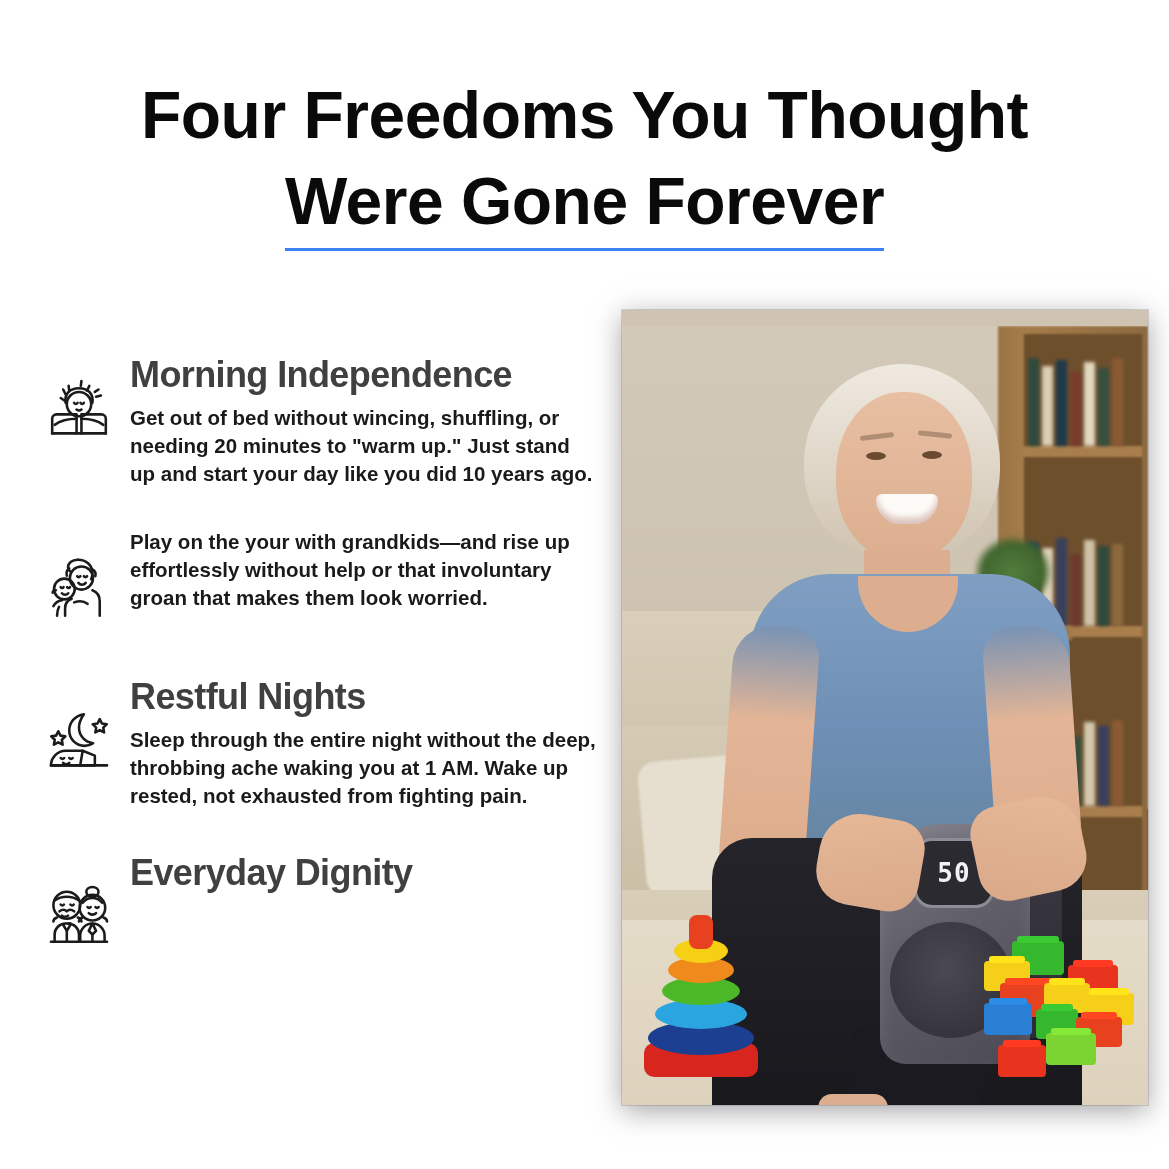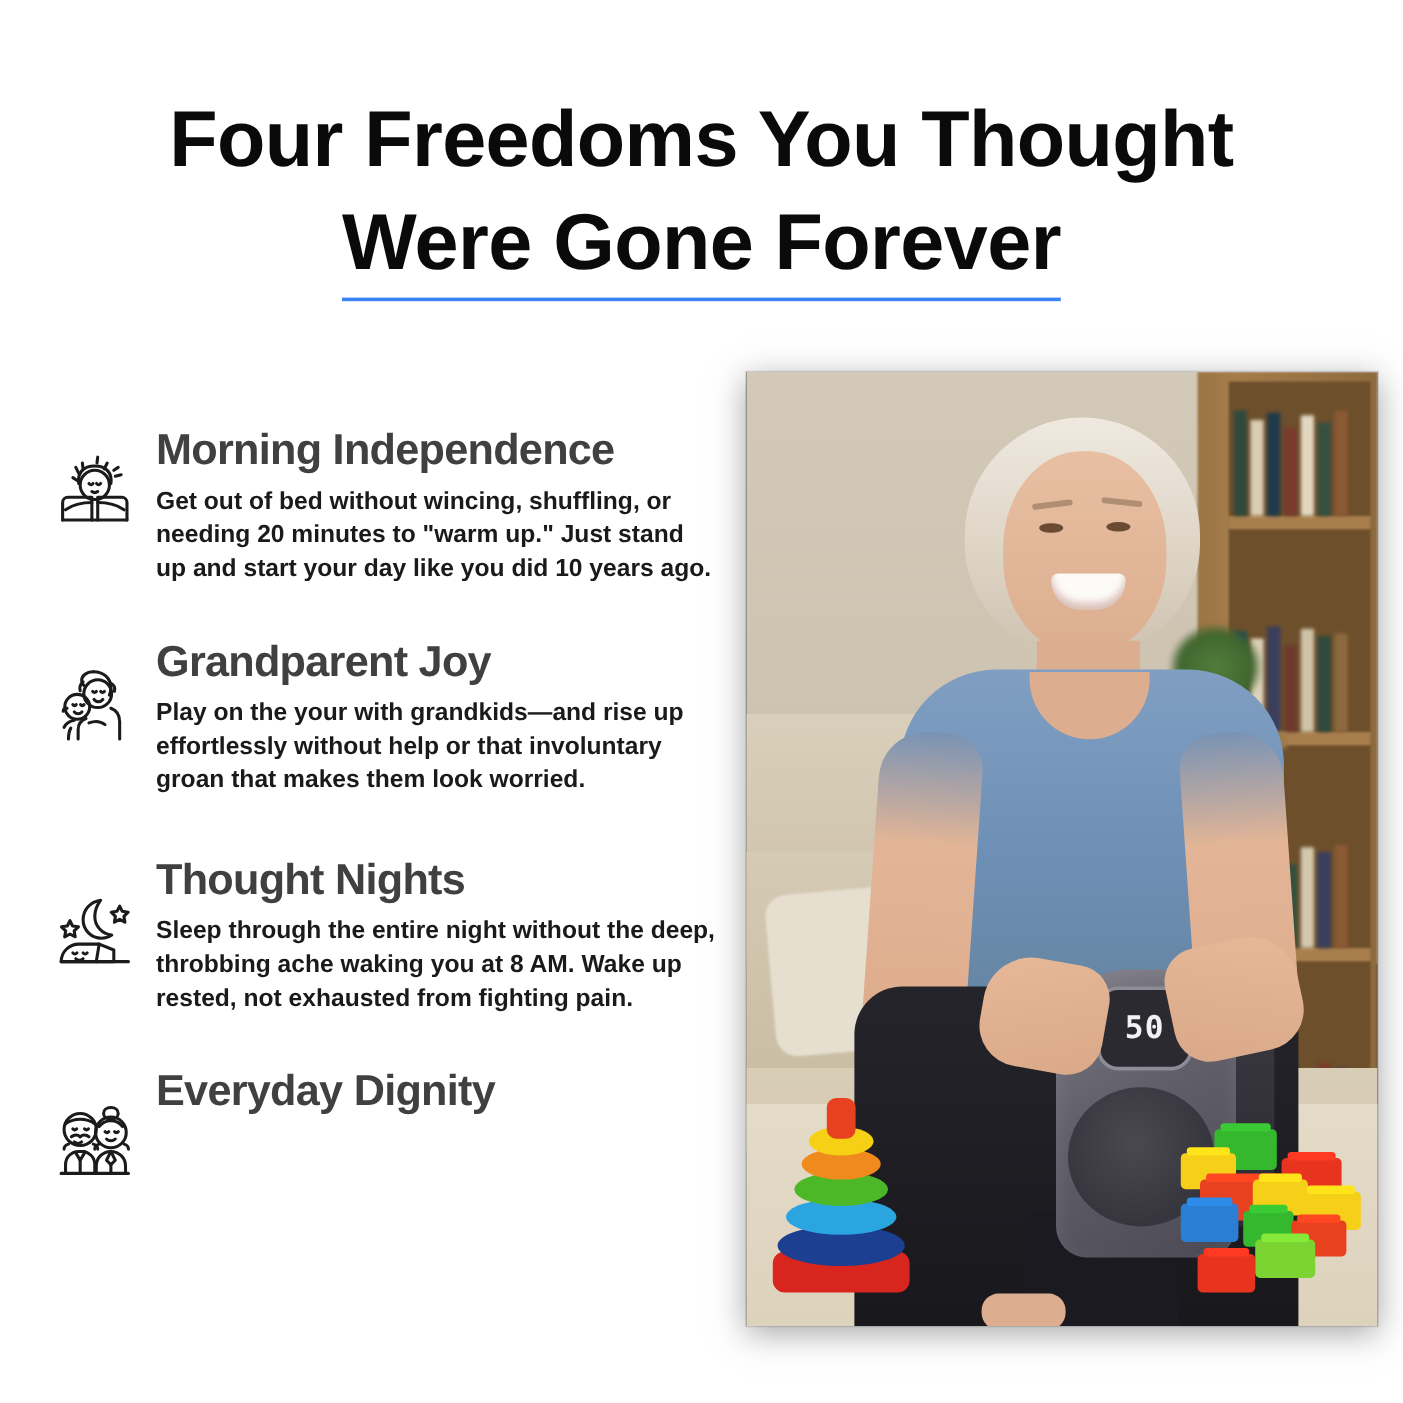--- a/index.html
+++ b/index.html
@@ -81,21 +81,22 @@
     left:622px;top:310px;
     width:526px;height:795px;
     background:#cfc4b2;
     box-shadow:0 6px 26px rgba(90,90,95,0.55),
                0 0 0 1px rgba(150,150,155,0.35);
     overflow:hidden;
   }
   .photo{
     position:absolute;inset:0;
     overflow:hidden;
-    background:#0f172a;
+    background:#be185d;
+    margin-top:16px;
   }
   
   .wall{
     position:absolute;left:0;top:0;width:100%;height:62%;
     background:linear-gradient(180deg,#d3c9b8 0%,#cec3b1 60%,#c7bcab 100%);
   }
   
   .side-table{
     position:absolute;left:330px;top:300px;width:120px;height:14px;
     background:#9d7a4e;filter:blur(1.6px);
@@ -321,41 +322,40 @@
           <path d="M18 35.5c1.4 1.6 3.8 1.6 5.2 0"></path>
           <path d="M13 33c-1.6-0.4-2.6 0.6-2.6 2"></path>
           <path d="M43 33c3.6 1.4 6 4.8 6 9v12"></path>
           <path d="M26 40c-3.2 1.2-5.4 4.2-5.4 7.8V54"></path>
           <path d="M28 43c3.6-1.4 8-1.2 11 1.2"></path>
           <path d="M11 46c1.4-2.6 4-4.4 7-4.8"></path>
           <path d="M14 54c0-3 0.4-5.4 1.6-7.4"></path>
         </svg>
       </div>
       <div class="body">
-        <h3>Grandparent Joy</h3>
         <p>Play on the your with grandkids—and rise up effortlessly without help or that involuntary groan that makes them look worried.</p>
       </div>
     </div>
 
     <div class="feature f3">
       <div class="icon">
         <svg viewBox="0 0 64 64" fill="none" stroke="#1b1b1b" stroke-width="2.1" stroke-linecap="round" stroke-linejoin="round">
           <path d="M36 10c-7 1-12 6.6-12 13.4C24 30.4 29.6 36 36.6 36c2.6 0 5-0.8 7-2.2-6.6-0.6-11.6-6-11.6-12.8 0-4.4 2-8.2 4-11z"></path>
           <path d="M49 14l1.8 3.6 4 0.6-2.9 2.8 0.7 4-3.6-1.9-3.6 1.9 0.7-4-2.9-2.8 4-0.6z"></path>
           <path d="M15 24l1.8 3.6 4 0.6-2.9 2.8 0.7 4-3.6-1.9-3.6 1.9 0.7-4-2.9-2.8 4-0.6z"></path>
           <path d="M9 52c0-6.6 5.4-12 12-12h14l10 4v8z"></path>
           <path d="M9 52h46"></path>
           <path d="M35 40l-2 12"></path>
           <path d="M17 46c0.8 1 2 1 2.8 0M24 46c0.8 1 2 1 2.8 0"></path>
           <path d="M19 50c1.4 1.4 3.6 1.4 5 0"></path>
         </svg>
       </div>
       <div class="body">
-        <h3>Thought Nights</h3>
-        <p>Sleep through the entire night without the deep, throbbing ache waking you at 8 AM. Wake up rested, not exhausted from fighting pain.</p>
+        <h3>Restful Nights</h3>
+        <p>Sleep through the entire night without the deep, throbbing ache waking you at 1 AM. Wake up rested, not exhausted from fighting pain.</p>
       </div>
     </div>
 
     <div class="feature f4">
       <div class="icon">
         <svg viewBox="0 0 64 64" fill="none" stroke="#1b1b1b" stroke-width="2.1" stroke-linecap="round" stroke-linejoin="round">
           <circle cx="22" cy="24" r="11"></circle>
           <path d="M12 20c3-2 7-3 10-3s7 1 10 3"></path>
           <path d="M17 23.5c0.7 1 1.9 1 2.6 0"></path>
           <path d="M25 23.5c0.7 1 1.9 1 2.6 0"></path>

